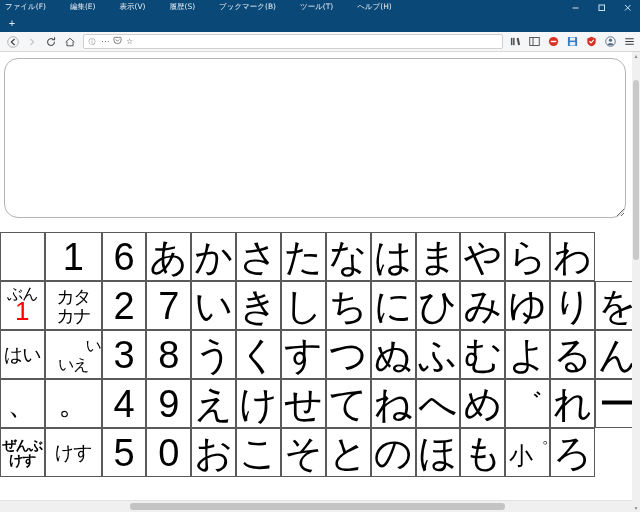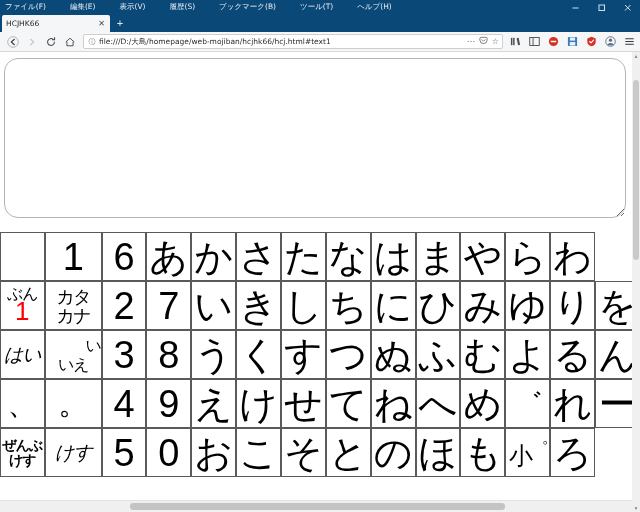--- a/index.html
+++ b/index.html
@@ -219,21 +219,20 @@
     font-size: 38px;
     line-height: 40px;
     color: #000000;
     font-family: "Liberation Sans", sans-serif;
   }
   .k-mid {
     font-size: 19px;
     line-height: 20px;
     color: #000;
     letter-spacing: -1px;
-    font-style: italic;
   }
   .k-small {
     font-size: 16px;
     line-height: 13px;
     color: #000;
     letter-spacing: -1px;
     margin-left: 40px;
   }
   .k-two {
     font-size: 18px;
@@ -356,24 +355,20 @@
     <div class="winbtn">
       <svg width="9" height="9" viewBox="0 0 9 9">
           <line x1="2" y1="2" x2="7.5" y2="7.5" stroke="#cfe0ee" stroke-width="1"></line>
           <line x1="7.5" y1="2" x2="2" y2="7.5" stroke="#cfe0ee" stroke-width="1"></line>
         </svg>
     </div>
   </div>
 </div>
 
 <div class="tabstrip">
-  <div class="tab">
-    <span class="tab-title">HCJHK66</span>
-    <span class="tab-close">✕</span>
-  </div>
   <div class="newtab">+</div>
 </div>
 
 <div class="navbar">
   <div class="navbtn">
     <svg width="12" height="12" viewBox="0 0 14 14">
         <circle cx="7" cy="7" r="6.2" fill="none" stroke="#9a9a9a" stroke-width="0.8"></circle>
         <path d="M8.6 3.8 L5 7 L8.6 10.2" fill="none" stroke="#3a3a3a" stroke-width="1.2" stroke-linecap="round" stroke-linejoin="round"></path>
       </svg>
   </div>
@@ -390,21 +385,20 @@
   </div>
   <div class="navbtn">
     <svg width="12" height="12" viewBox="0 0 14 14">
         <path d="M2 7 L7 2.6 L12 7" fill="none" stroke="#4a4a4a" stroke-width="1.1" stroke-linejoin="round"></path>
         <path d="M3.4 6.6 L3.4 11.4 L10.6 11.4 L10.6 6.6" fill="none" stroke="#4a4a4a" stroke-width="1.1" stroke-linejoin="round"></path>
       </svg>
   </div>
 
   <div class="urlbar">
     <span class="url-ident">ⓘ</span>
-    <span class="url-text">file:///D:/大島/homepage/web-mojiban/hcjhk66/hcj.html#text1</span>
     <span class="url-icons">
       <span class="ico">⋯</span>
       <span class="ico">
         <svg width="9" height="9" viewBox="0 0 12 12">
             <path d="M1.2 3.2 A1.4 1.4 0 0 1 2.6 1.8 L9.4 1.8 A1.4 1.4 0 0 1 10.8 3.2 L10.8 5.4 A4.8 4.8 0 0 1 1.2 5.4 Z" fill="none" stroke="#5a5a5a" stroke-width="1"></path>
             <path d="M4 5 L6 7 L8 5" fill="none" stroke="#5a5a5a" stroke-width="1" stroke-linecap="round" stroke-linejoin="round"></path>
           </svg>
       </span>
       <span class="ico">☆</span>
     </span>

